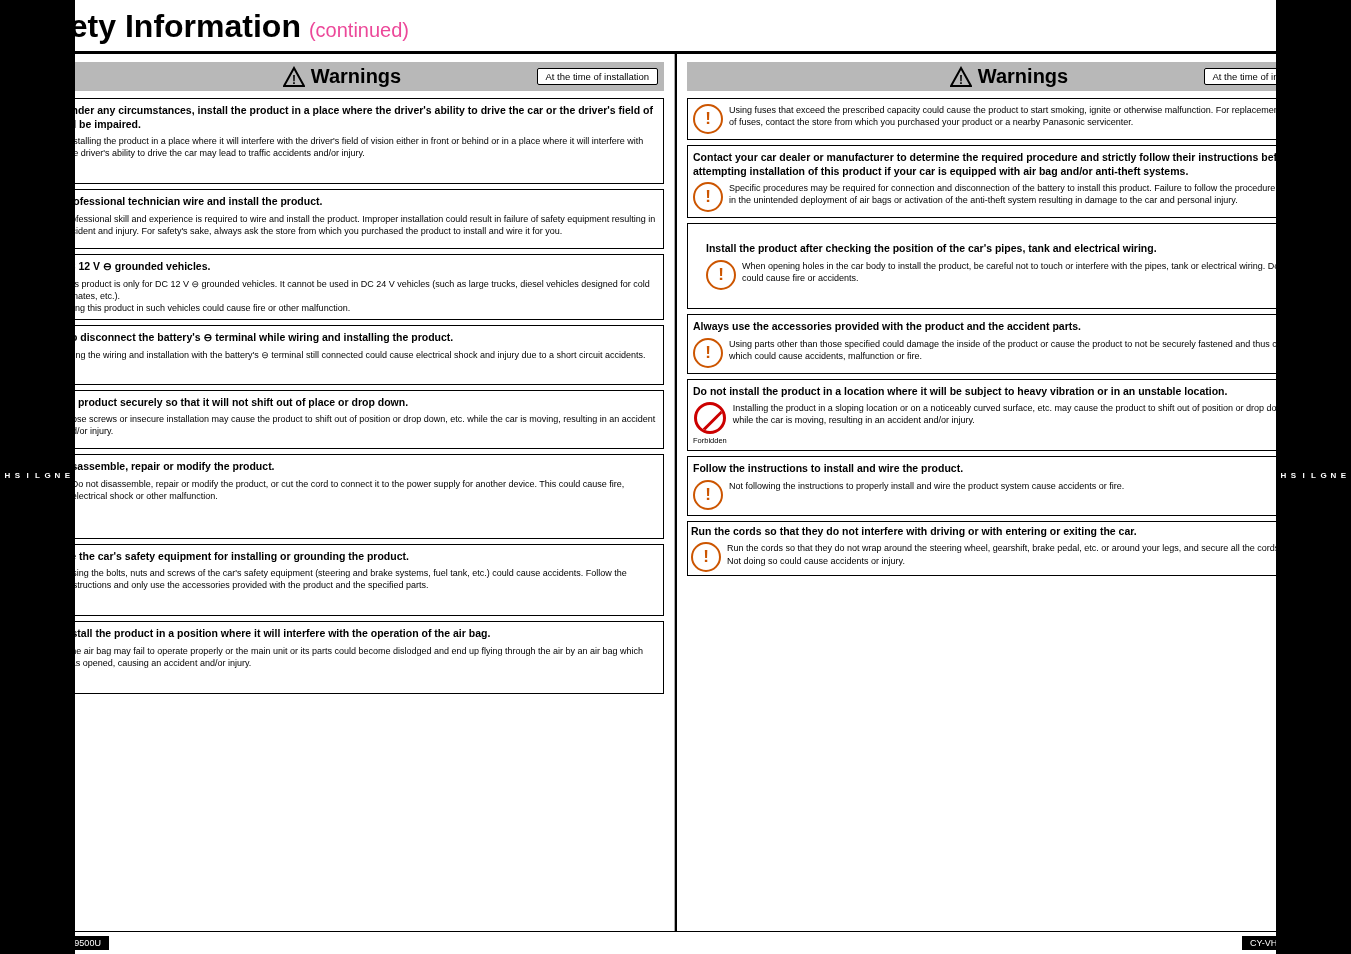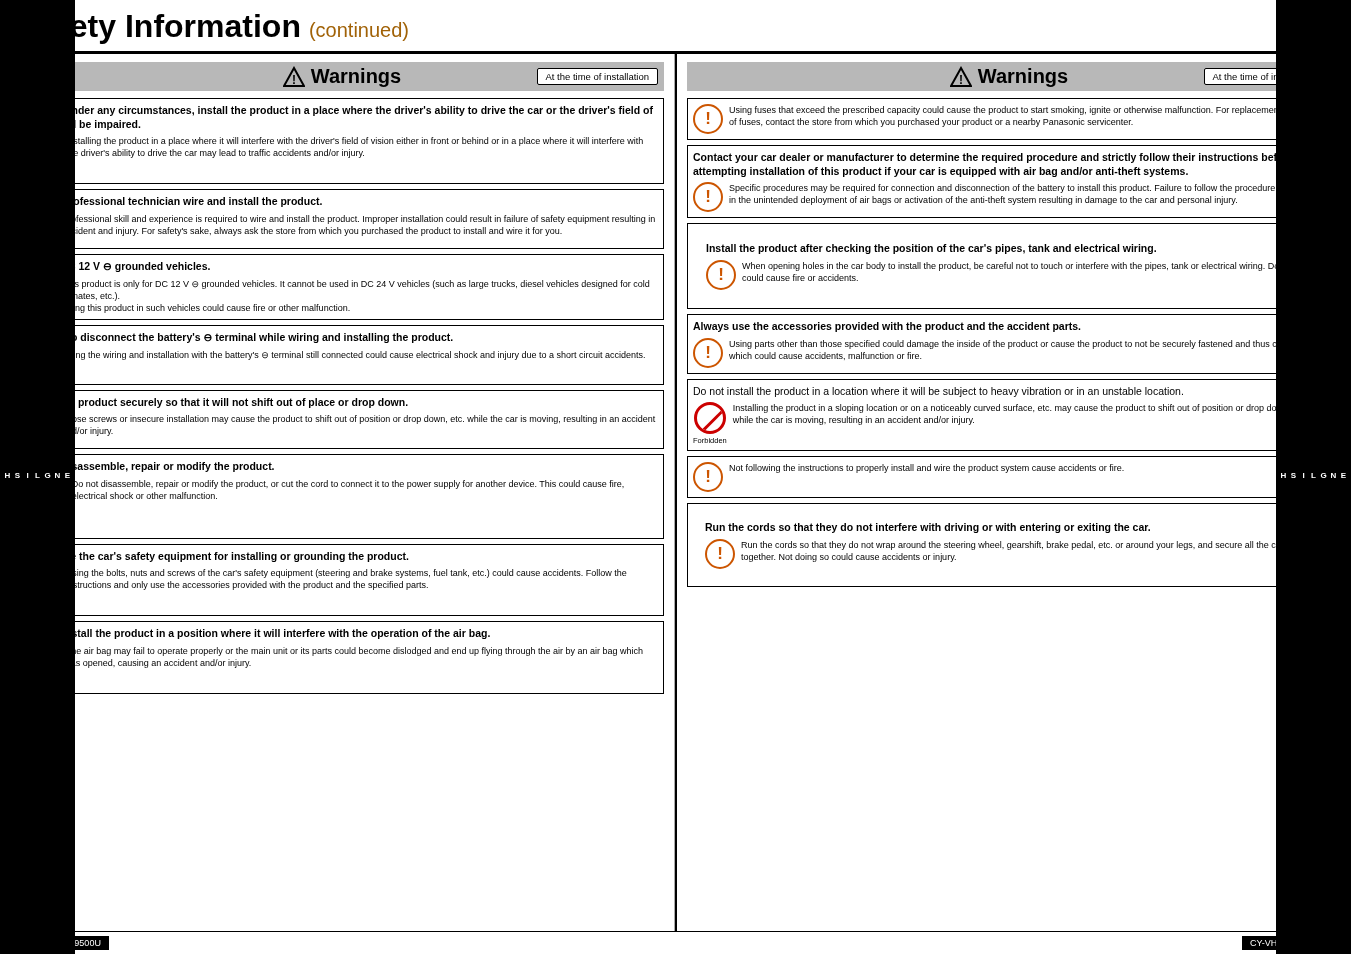--- a/index.html
+++ b/index.html
@@ -58,21 +58,21 @@
     <span>L</span>
     <span>I</span>
     <span>S</span>
     <span>H</span>
   </div>
 
   <div style="margin: 0 16px; display:flex; flex-direction:column; min-height:954px;">
 
     <div style="display:flex; align-items:baseline; padding: 8px 4px 6px 4px; border-bottom: 3px solid #000;">
       <h1 style="font-size:32px; font-weight:bold; color:#000;">Safety Information</h1>
-      <span style="font-size:20px; font-weight:normal; margin-left:8px; color:#a16207;">(continued)</span>
+      <span style="font-size:20px; font-weight:normal; margin-left:8px; color:#ec4899;">(continued)</span>
     </div>
 
     <div style="display:flex; flex:1;">
 
       <div style="flex:1; padding:8px 10px 8px 4px; border-right:1px solid #aaa;">
 
         <div style="background:#b8b8b8; display:flex; align-items:center; justify-content:center; padding:3px 8px; margin-bottom:7px; position:relative;">
           <div style="display:flex; align-items:center; gap:6px;">
 
             <svg width="22" height="22" viewBox="0 0 22 22">
@@ -214,40 +214,41 @@
 
         <div style="border:1px solid #000; margin-bottom:5px; padding:5px;">
           <div style="font-weight:bold; font-size:10.5px; margin-bottom:4px; line-height:1.3;">Always use the accessories provided with the product and the accident parts.</div>
           <div style="display:flex; align-items:flex-start; gap:6px;">
             <div style="width:30px;height:30px;border-radius:50%;border:2.5px solid #cc5500;display:flex;align-items:center;justify-content:center;font-weight:bold;font-size:17px;color:#cc5500;flex-shrink:0;">!</div>
             <div style="font-size:9px;line-height:1.35;">Using parts other than those specified could damage the inside of the product or cause the product to not be securely fastened and thus come loose, which could cause accidents, malfunction or fire.</div>
           </div>
         </div>
 
         <div style="border:1px solid #000; margin-bottom:5px; padding:5px;">
-          <div style="font-weight:normal; font-size:10.5px; margin-bottom:4px; line-height:1.3;">Do not install the product in a location where it will be subject to heavy vibration or in an unstable location.</div>
+          <div style="font-weight:bold; font-size:10.5px; margin-bottom:4px; line-height:1.3;">Do not install the product in a location where it will be subject to heavy vibration or in an unstable location.</div>
           <div style="display:flex; align-items:flex-start; gap:6px;">
             <div style="display:flex; flex-direction:column; align-items:center; flex-shrink:0;">
               <div style="width:32px;height:32px;border-radius:50%;border:3px solid #cc0000;position:relative;overflow:hidden;flex-shrink:0;">
                 <div style="position:absolute;width:3px;height:44px;background:#cc0000;transform:rotate(45deg);top:-6px;left:14px;"></div>
               </div>
               <span style="font-size:7.5px;margin-top:2px;">Forbidden</span>
             </div>
             <div style="font-size:9px;line-height:1.35;">Installing the product in a sloping location or on a noticeably curved surface, etc. may cause the product to shift out of position or drop down, etc. while the car is moving, resulting in an accident and/or injury.</div>
           </div>
         </div>
 
         <div style="border:1px solid #000; margin-bottom:5px; padding:5px;">
+          <div style="font-weight:bold; font-size:10.5px; margin-bottom:4px; line-height:1.3;">Follow the instructions to install and wire the product.</div>
           <div style="display:flex; align-items:flex-start; gap:6px;">
             <div style="width:30px;height:30px;border-radius:50%;border:2.5px solid #cc5500;display:flex;align-items:center;justify-content:center;font-weight:bold;font-size:17px;color:#cc5500;flex-shrink:0;">!</div>
             <div style="font-size:9px;line-height:1.35;">Not following the instructions to properly install and wire the product system cause accidents or fire.</div>
           </div>
         </div>
 
-        <div style="border:1px solid #000; margin-bottom:5px; padding:17px;">
+        <div style="border:1px solid #000; margin-bottom:5px; padding:3px;">
           <div style="font-weight:bold; font-size:10.5px; margin-bottom:4px; line-height:1.3;">Run the cords so that they do not interfere with driving or with entering or exiting the car.</div>
           <div style="display:flex; align-items:flex-start; gap:6px;">
             <div style="width:30px;height:30px;border-radius:50%;border:2.5px solid #cc5500;display:flex;align-items:center;justify-content:center;font-weight:bold;font-size:17px;color:#cc5500;flex-shrink:0;">!</div>
             <div style="font-size:9px;line-height:1.35;">Run the cords so that they do not wrap around the steering wheel, gearshift, brake pedal, etc. or around your legs, and secure all the cords together. Not doing so could cause accidents or injury.</div>
           </div>
         </div>
 
       </div>
     </div>
 

